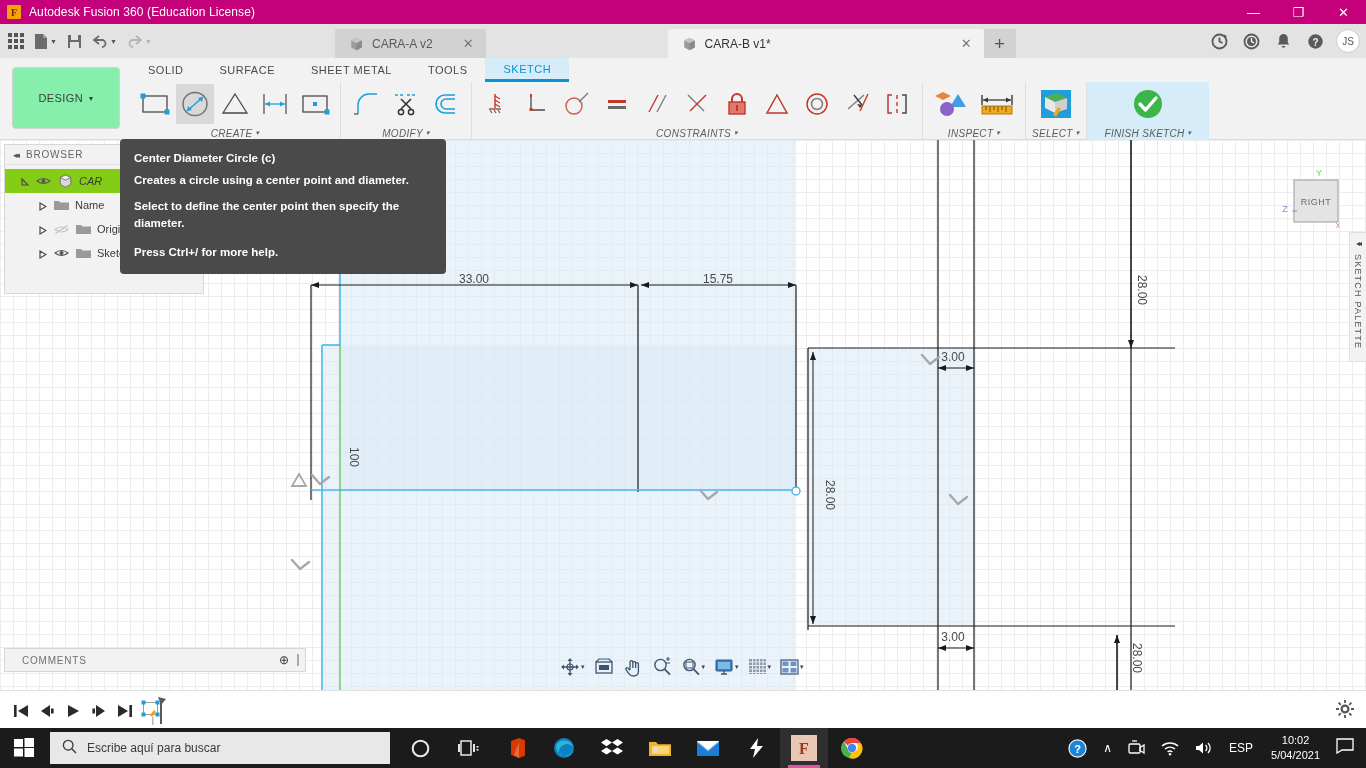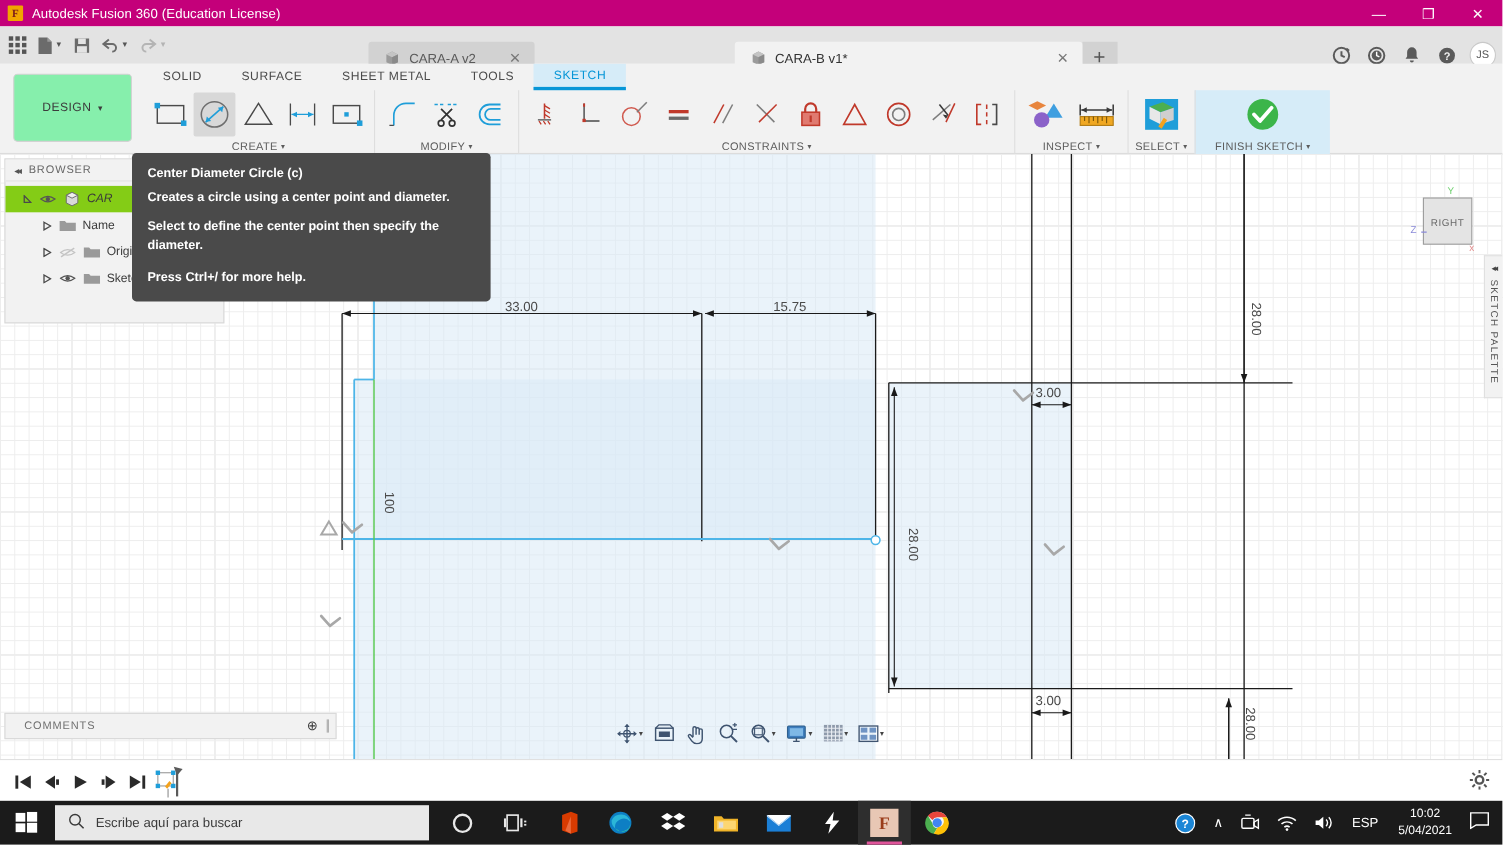--- a/index.html
+++ b/index.html
@@ -36,21 +36,21 @@
   }
   .qat { position: absolute; left: 0; top: 0; height: 34px; display: flex; align-items: center; }
   .qitem {
     display: flex; align-items: center; justify-content: center;
     height: 34px; padding: 0 5px; color: #4a4a4a;
   }
   .grid9 { display: grid; grid-template-columns: repeat(3, 4px); grid-template-rows: repeat(3, 4px); gap: 2px; }
   .grid9 i { background: #555; display: block; width: 4px; height: 4px; }
   .caret { font-size: 7px; color: #555; margin-left: 2px; }
 
-  .tabstrip { position: absolute; left: 190px; top: 0; height: 34px; width: 1176px; display: flex; align-items: flex-end; margin-top: 9px; }
+  .tabstrip { position: absolute; left: 190px; top: 0; height: 34px; width: 1176px; display: flex; align-items: flex-end; }
   .dtab {
     height: 29px; display: flex; align-items: center; gap: 8px;
     padding: 0 12px 0 14px; font-size: 12px; color: #5a5a5a;
     border-radius: 3px 3px 0 0; position: relative;
   }
   .dtab.inactive { background: #d2d2d2; }
   .dtab.active { background: #f2f2f2; color: #333; }
   .dtab .cube { width: 15px; height: 14px; flex: 0 0 auto; }
   .dtab .x { margin-left: 22px; font-size: 13px; color: #777; }
   .addtab {
@@ -75,21 +75,21 @@
     display: flex; align-items: center; justify-content: center;
     font-size: 11px; color: #3c3c3c; letter-spacing: .4px;
   }
   .wstabs { position: absolute; left: 130px; top: 0; height: 24px; display: flex; align-items: center; }
   .wstab {
     height: 24px; padding: 0 18px; font-size: 11px; color: #4a4a4a; letter-spacing: .5px;
     display: flex; align-items: center;
   }
   .wstab.sel { background: #d6ecf8; color: #0696d7; border-bottom: 3px solid #0696d7; }
 
-  .panels { position: absolute; left: 130px; top: 24px; height: 58px; display: flex; align-items: stretch; }
+  .panels { position: absolute; left: 130px; top: 24px; height: 58px; display: flex; align-items: stretch; font-style: italic; }
   .panel { display: flex; flex-direction: column; align-items: center; position: relative; padding: 0 6px; }
   .panel + .panel { border-left: 1px solid #dedede; }
   .prow { display: flex; align-items: center; height: 44px; gap: 2px; }
   .pbtn {
     width: 38px; height: 40px; display: flex; align-items: center; justify-content: center;
     border-radius: 2px;
   }
   .pbtn.active { background: #d8d8d8; }
   .plabel { font-size: 10px; color: #5c5c5c; letter-spacing: .3px; height: 14px; display: flex; align-items: center; gap: 3px; }
   .bigbtn { width: 44px; height: 40px; display: flex; align-items: center; justify-content: center; }

